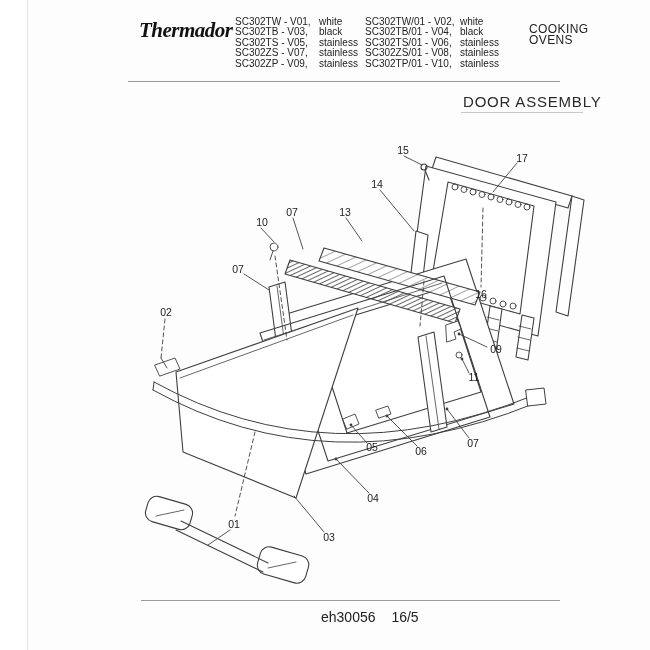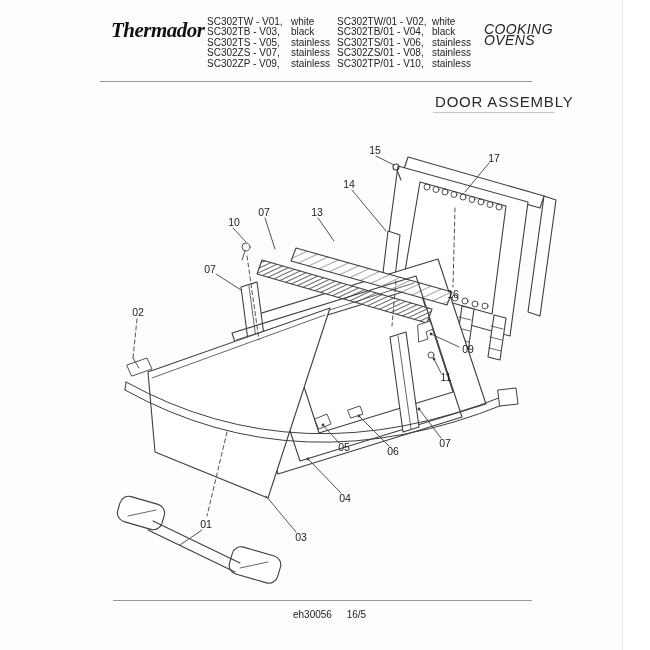--- a/index.html
+++ b/index.html
@@ -1,39 +1,40 @@
 <!DOCTYPE html>
 <html><head>
 <meta charset="utf-8">
 <style>
   html,body{margin:0;padding:0;background:#ffffff;}
   .page{
     position:relative;width:622px;height:650px;background:#fdfdfd;
     font-family:"Liberation Sans", sans-serif;color:#1c1c1c;overflow:hidden;
     outline:1px solid #e8e8e8;
+    margin-left:28px;
   }
   .brand{
     position:absolute;left:111px;top:18px;
     font-family:"Liberation Serif", serif;font-weight:bold;font-style:italic;
     font-size:21px;letter-spacing:-0.5px;color:#111;
   }
   .hdr-col{position:absolute;top:17px;font-size:10px;line-height:10.4px;white-space:nowrap;color:#222;}
   .col-models-a{left:207px;}
   .col-finish-a{left:291px;}
   .col-models-b{left:337px;}
   .col-finish-b{left:432px;}
-  .category{position:absolute;left:484px;top:24px;font-size:14px;line-height:11px;letter-spacing:0.4px;color:#222;font-style:italic;}
+  .category{position:absolute;left:501px;top:24px;font-size:12px;line-height:11px;letter-spacing:0.4px;color:#222;}
   .hr{position:absolute;background:#9a9a9a;height:1px;}
   .hr-top{left:100px;top:81px;width:432px;}
   .hr-section{left:433px;top:112px;width:122px;background:#c8c8c8;}
   .hr-bottom{left:113px;top:600px;width:419px;}
   .section-title{
     position:absolute;left:435px;top:93px;font-size:15px;letter-spacing:0.8px;color:#2a2a2a;
   }
-  .footer{position:absolute;left:293px;top:609px;font-size:10px;color:#222;}
+  .footer{position:absolute;left:293px;top:609px;font-size:14px;color:#222;}
   .footer span{margin-right:12px;}
   svg.diagram{position:absolute;left:0;top:0;}
   text.callout{font-family:"Liberation Sans", sans-serif;font-size:10.5px;fill:#1a1a1a;}
 </style>
 </head>
 <body>
 
 <div class="page">
 
   <div class="brand">Thermador</div>

